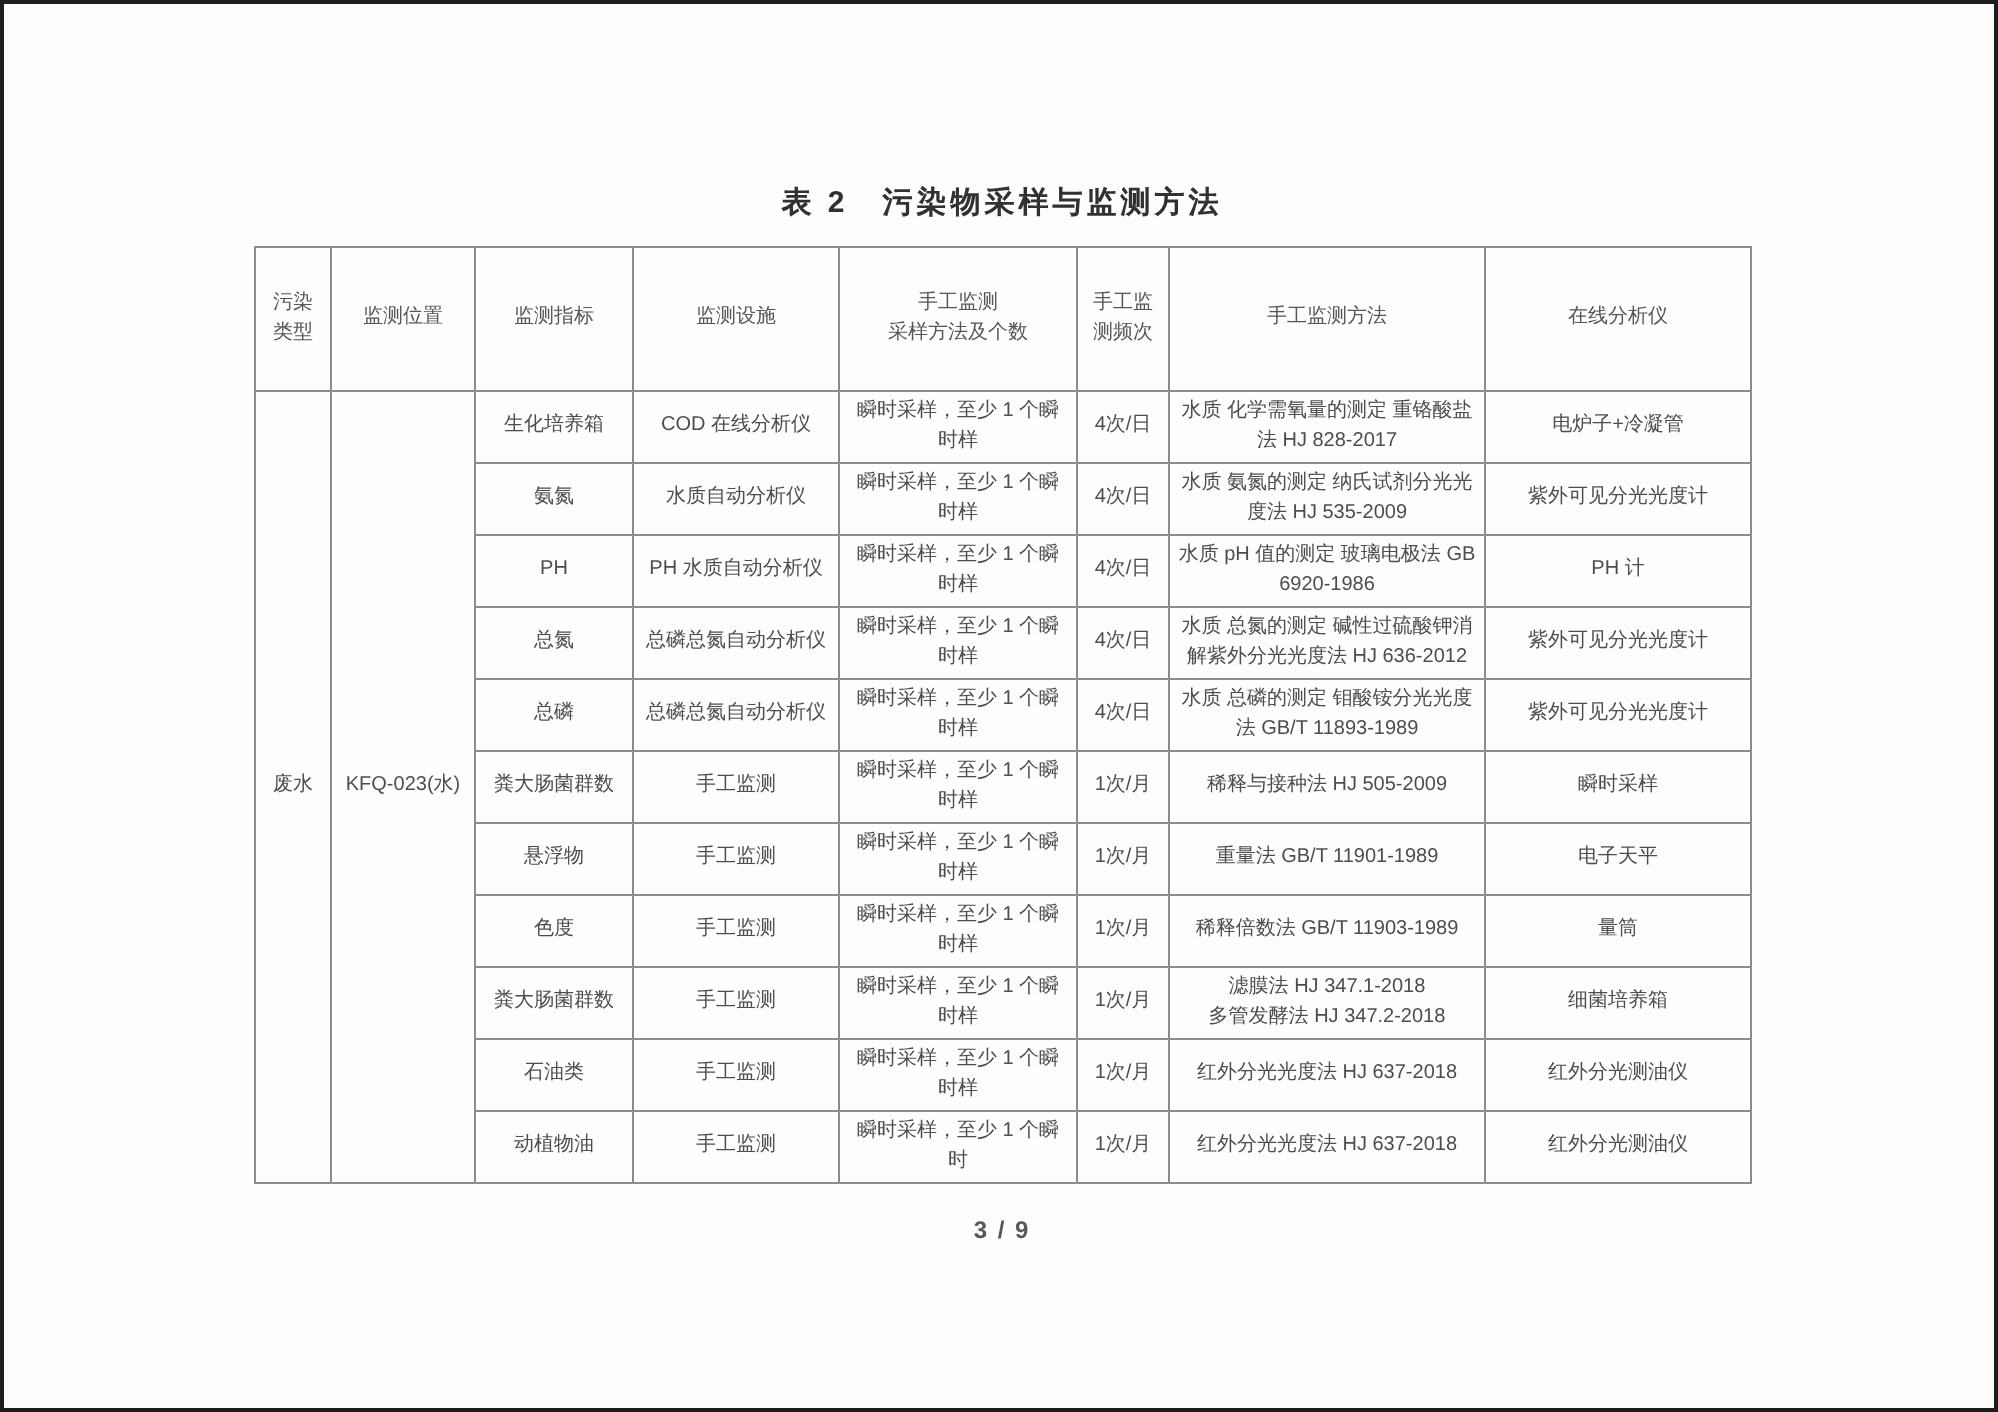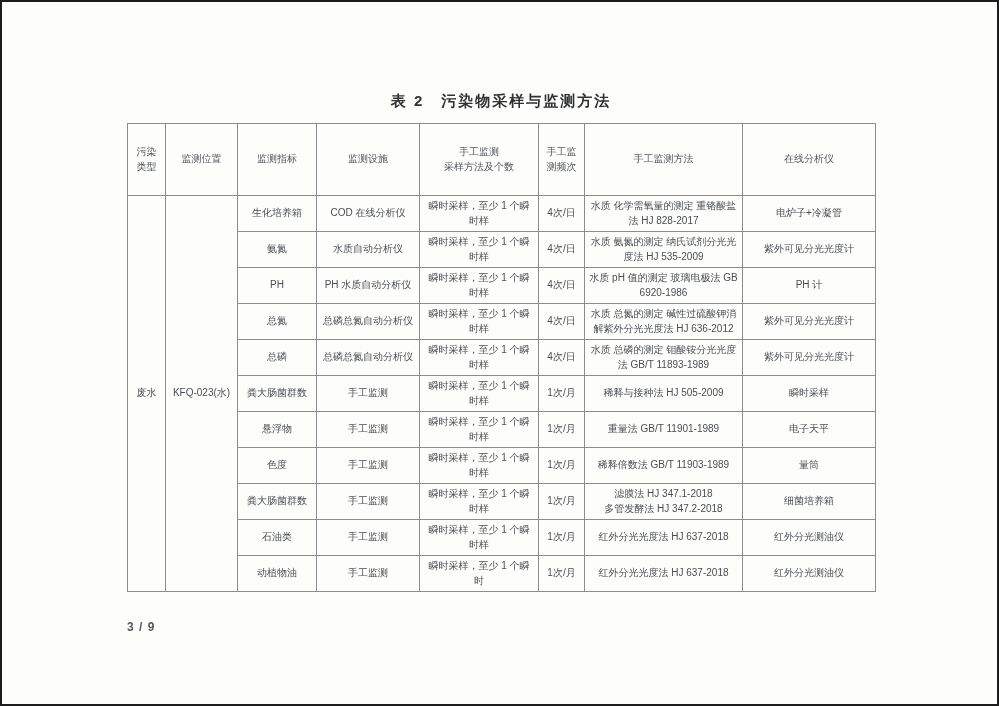--- a/index.html
+++ b/index.html
@@ -57,22 +57,22 @@
   table.monitor thead th { color: #53575c; }
   th.vert-head {
     line-height: 1.35;
     padding: 2px 10px;
     word-break: break-all;
   }
   th.freq-head { word-break: break-all; padding: 2px 6px; }
   td.cell-sampling { padding: 2px 8px; }
   td.cell-method { padding: 2px 6px; }
   .page-footer {
-    margin-top: 28px;
-    text-align: left;
+    margin-top: 16px;
+    text-align: center;
     font-size: 12px;
     font-weight: bold;
     color: #55585c;
     letter-spacing: 1px;
   }
 </style>
 </head>
 <body>
 
 <div class="page">

